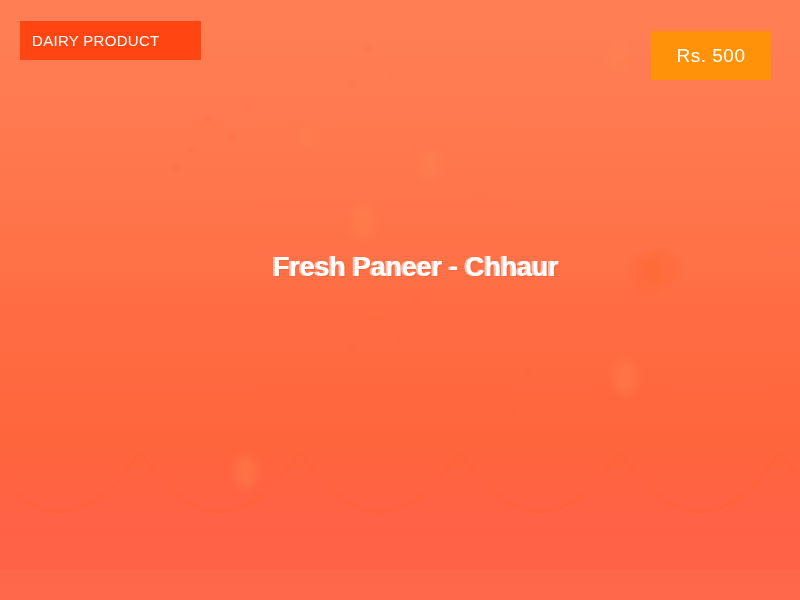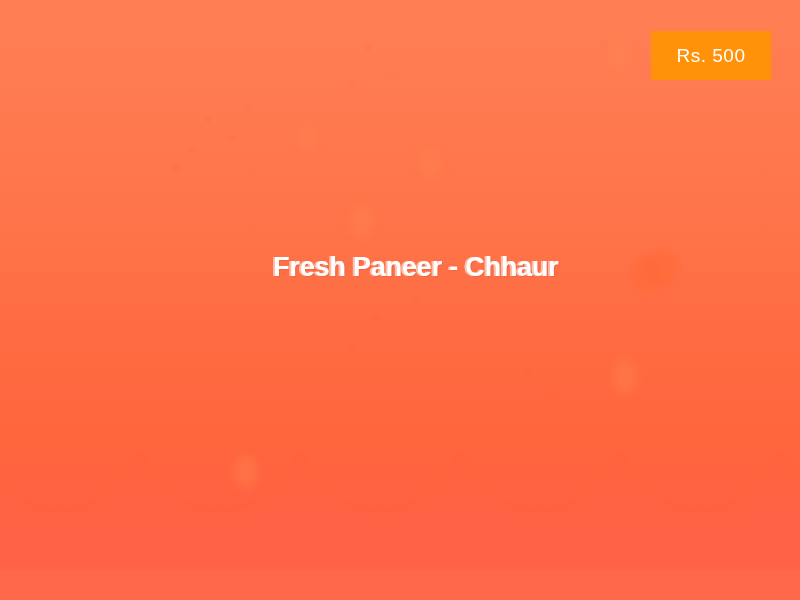--- a/index.html
+++ b/index.html
@@ -163,20 +163,23 @@
     <div class="blob light" style="left:613px; top:360px; width:24px; height:34px;"></div>
     <div class="blob light" style="left:234px; top:455px; width:24px; height:34px;"></div>
 
     <svg class="waves" viewBox="0 0 800 120" preserveAspectRatio="none">
       <path d="M -20 0 Q 60 120 140 0 Q 220 120 300 0 Q 380 120 460 0 Q 540 120 620 0 Q 700 120 780 0 Q 820 60 860 0" fill="none" stroke="rgba(255,92,40,0.55)" stroke-width="3"></path>
     </svg>
 
     <div class="bottom-band"></div>
   </div>
 
+  <div class="badge" id="category-badge">
+    <span>DAIRY PRODUCT</span>
+  </div>
 
   <div class="badge" id="price-badge">
     <span>Rs. 500</span>
   </div>
 
   <div id="product-title">Fresh Paneer - Chhaur</div>
 
 </div>
 
 </body></html>

